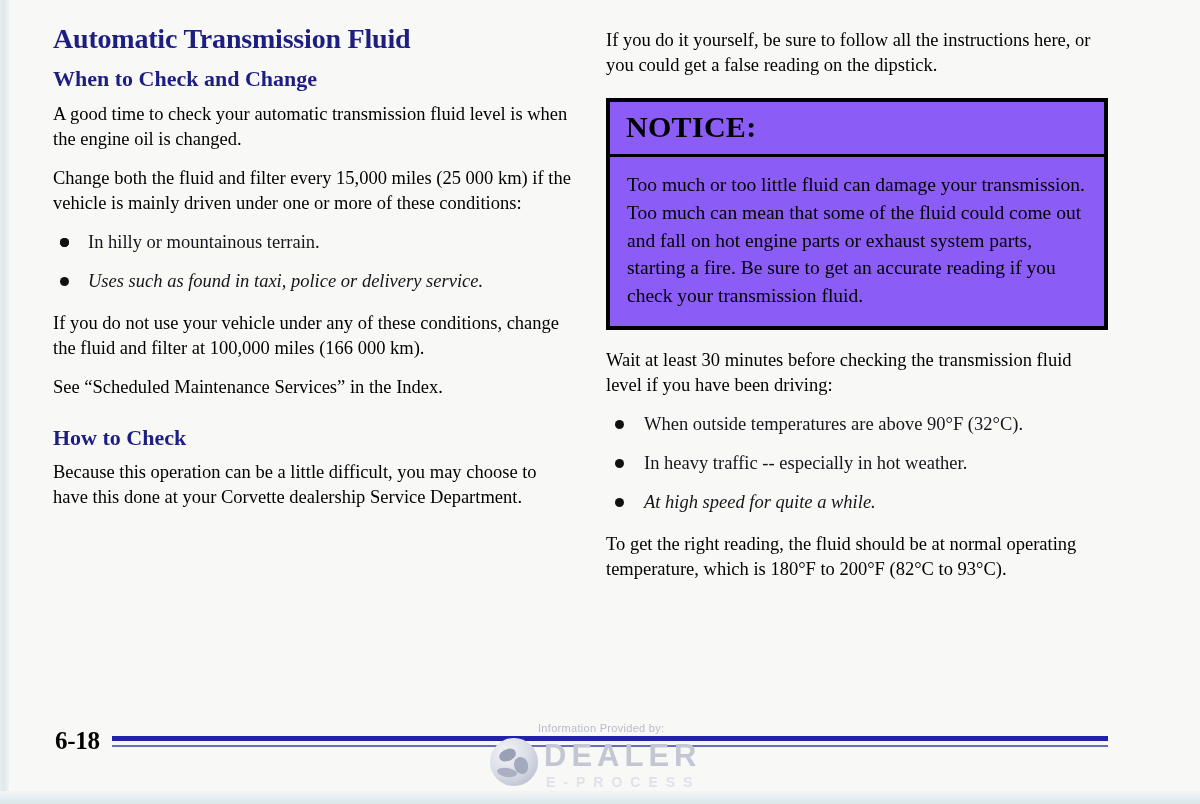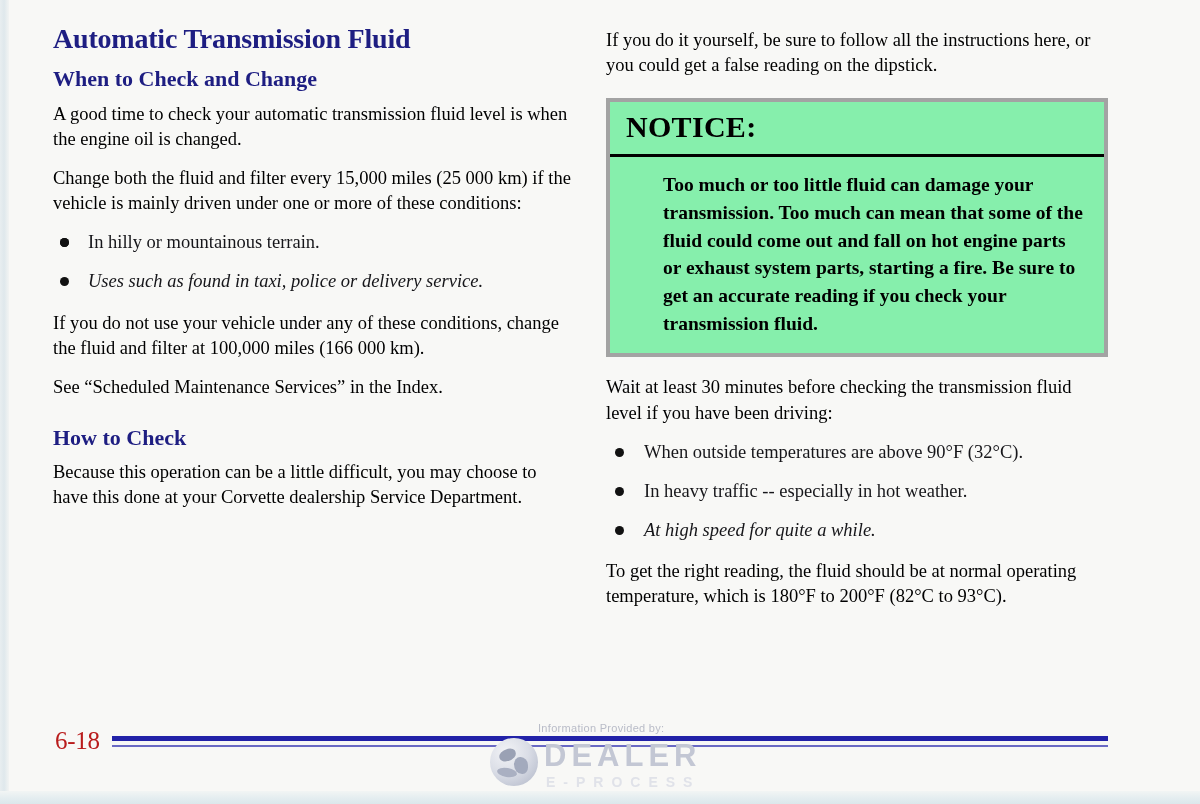--- a/index.html
+++ b/index.html
@@ -95,61 +95,60 @@
     width: 9px;
     height: 9px;
     background: #111;
     border-radius: 50%;
   }
   ul.bullets.right-list li { padding-left: 38px; }
   ul.bullets.right-list li .dot { left: 9px; }
 
   
   .notice-box {
-    border: 4px solid #a3a3a3;
-    background: #86efac;
+    border: 4px solid #000000;
+    background: #8b5cf6;
     margin: 20px 0 18px 0;
     width: 494px;
   }
   .notice-head {
     border-bottom: 3px solid #000;
     padding: 10px 16px 12px 16px;
   }
   .notice-head .label {
     font-size: 30px;
     font-weight: bold;
     color: #000;
     letter-spacing: 0.3px;
     line-height: 1;
   }
   .notice-body {
     padding: 14px 17px 16px 17px;
   }
   .notice-body .txt {
     font-size: 19.5px;
-    font-weight: bold;
+    font-weight: normal;
     color: #000;
     line-height: 1.42;
-    margin-left: 36px;
   }
 
   
   .footer {
     position: absolute;
     left: 0; top: 718px;
     width: 1200px;
     height: 50px;
   }
   .page-num {
     position: absolute;
     left: 55px;
     top: 727px;
     font-size: 25px;
-    font-weight: normal;
-    color: #b91c1c;
+    font-weight: bold;
+    color: #000000;
     letter-spacing: -0.3px;
     text-align: center;
   }
   .rule-thick {
     position: absolute;
     left: 112px;
     top: 736px;
     width: 996px;
     height: 5px;
     background: #2222a8;

